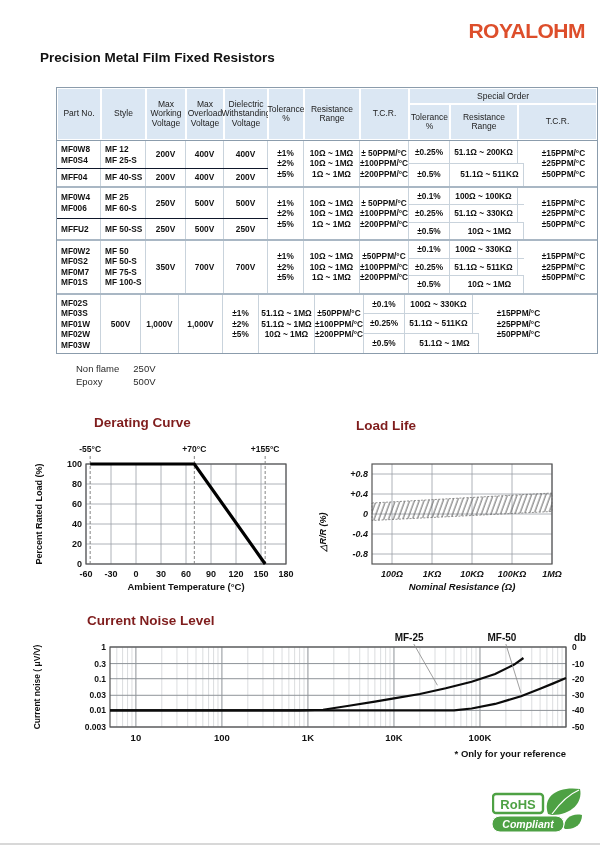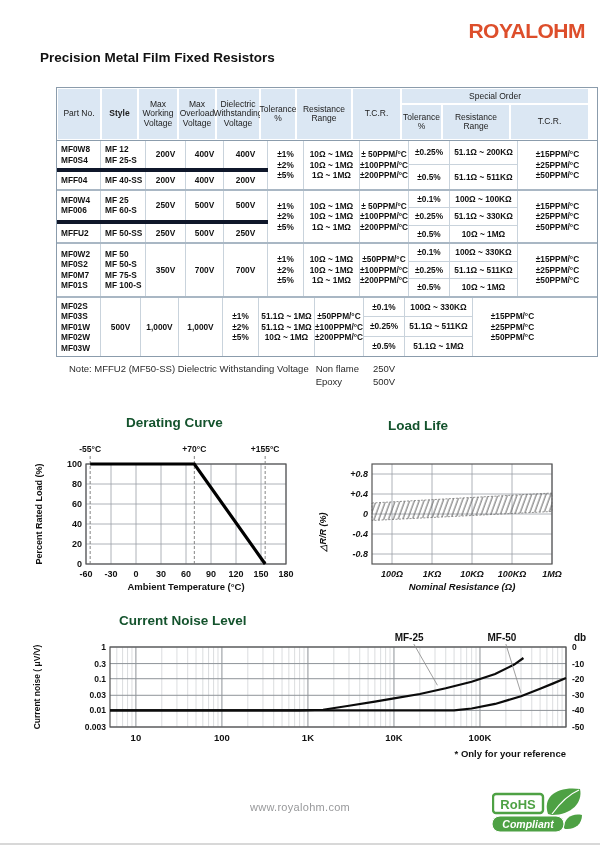--- a/index.html
+++ b/index.html
@@ -16,37 +16,37 @@
       display:flex;align-items:center;justify-content:center;text-align:center;
       font-size:8.5px;line-height:9.5px;color:#222;padding:1px;}
   .sp-wrap{display:flex;flex-direction:column;flex:0 0 auto;}
   .sp-label{height:16px;box-sizing:border-box;background:#dbe7f3;border:1px solid #fff;
       display:flex;align-items:center;justify-content:center;font-size:8.5px;color:#222;}
   .sp-cols{display:flex;flex:1;}
   .tbody{background:#fff;}
   .grp{display:flex;border-bottom:2px solid #a9b7c4;align-items:stretch;}
   .grp:last-child{border-bottom:none;}
   .grp-left{display:flex;flex-direction:column;flex:0 0 auto;}
-  .subrow{display:flex;flex:1 1 auto;border-bottom:4px solid #0f172a;}
+  .subrow{display:flex;flex:1 1 auto;border-bottom:1px solid #0f172a;}
   .subrow:last-child{border-bottom:none;}
   .grp-spec{display:flex;flex-direction:column;flex:0 0 auto;}
   .specrow{display:flex;flex:1 1 auto;border-bottom:1px solid #c9d3dc;}
-  .specrow:last-child{border-bottom:none;}
+  .specrow:last-child{border-bottom:none;gap:6px;}
   .cell{flex:0 0 auto;box-sizing:border-box;border-right:1px solid #c9d3dc;
         display:flex;flex-direction:column;justify-content:center;align-items:center;
         font-size:8.3px;font-weight:700;line-height:10.5px;color:#111;padding:3px 0;}
   .cell div{white-space:nowrap;}
   .cell.left{align-items:flex-start;padding-left:4px;}
   .cell.nobr{border-right:none;}
   
   .note{position:absolute;left:69px;top:362px;display:flex;font-size:9.5px;color:#2b2b2b;line-height:13px;}
   .note-col{margin-left:7px;display:flex;flex-direction:column;}
   .note-col.vals{margin-left:14px;}
   
-  .chart-title{position:absolute;font-size:13.5px;font-weight:700;color:#14532d;margin-left:32px;}
+  .chart-title{position:absolute;font-size:13.5px;font-weight:700;color:#7f1d1d;}
   #t-derating{left:94px;top:415px;}
   #t-loadlife{left:356px;top:418px;}
   #t-noise{left:87px;top:613px;}
   .chart-box{position:absolute;}
   #chart-derating{left:30px;top:437px;}
   #chart-loadlife{left:312px;top:437px;font-style:italic;}
   #chart-noise{left:28px;top:631px;}
   
   .footer-url{position:absolute;left:0;top:801px;width:100%;text-align:center;
               font-size:11px;color:#98999b;letter-spacing:0.3px;}
@@ -58,21 +58,21 @@
 <body>
 
 <div class="page">
 
   <div class="brand">ROYALOHM</div>
   <div class="page-title">Precision Metal Film Fixed Resistors</div>
 
   <div class="dtable">
     <div class="thead" id="thead">
         <div class="th" style="width: 44px; min-height: 52px;">Part No.</div>
-        <div class="th" style="width: 37px; min-height: 52px; font-weight: bold;">Style</div>
+        <div class="th" style="width: 45px; min-height: 52px;">Style</div>
         <div class="th" style="width: 40px; min-height: 52px;">Max Working Voltage</div>
         <div class="th" style="width: 38px; min-height: 52px;">Max Overload Voltage</div>
         <div class="th" style="width: 44px; min-height: 52px;">Dielectric Withstanding Voltage</div>
         <div class="th" style="width: 36px; min-height: 52px;">Tolerance %</div>
         <div class="th" style="width: 56px; min-height: 52px;">Resistance Range</div>
         <div class="th" style="width: 49px; min-height: 52px;">T.C.R.</div>
         <div class="sp-wrap">
           <div class="sp-label">Special Order</div>
           <div class="sp-cols">
             <div class="th" style="width: 41px;">Tolerance %</div>
@@ -384,21 +384,20 @@
           <div class="cell nobr" style="width: 79px;">
             <div>±15PPM/°C</div>
             <div>±25PPM/°C</div>
             <div>±50PPM/°C</div>
           </div>
         </div>
       </div>
   </div>
 
   <div class="note">
-    <div>Note: MFFU2 (MF50-SS) Dielectric Withstanding Voltage</div>
     <div class="note-col" id="note-names">
         <div>Non flame</div>
         <div>Epoxy</div>
       </div>
     <div class="note-col vals" id="note-values">
         <div>250V</div>
         <div>500V</div>
       </div>
   </div>
 
@@ -558,21 +557,20 @@
         <text x="546" y="10" text-anchor="start" font-size="10" font-weight="bold" fill="#111">db</text>
         <text x="107.89490686433697" y="110" text-anchor="middle" font-size="9.5" font-weight="bold" fill="#111">10</text>
         <text x="193.9159254914696" y="110" text-anchor="middle" font-size="9.5" font-weight="bold" fill="#111">100</text>
         <text x="279.9369441186022" y="110" text-anchor="middle" font-size="9.5" font-weight="bold" fill="#111">1K</text>
         <text x="365.95796274573485" y="110" text-anchor="middle" font-size="9.5" font-weight="bold" fill="#111">10K</text>
         <text x="451.97898137286745" y="110" text-anchor="middle" font-size="9.5" font-weight="bold" fill="#111">100K</text>
         <text x="12" y="56" transform="rotate(-90 12 56)" text-anchor="middle" font-size="8.5" font-weight="bold" fill="#111">Current noise ( μV/V)</text>
         <text x="538" y="126" text-anchor="end" font-size="9.5" font-weight="bold" fill="#111">* Only for your reference</text>
       </svg></div>
 
-  <div class="footer-url">www.royalohm.com</div>
   <div class="rohs" id="rohs-logo"><svg width="92" height="56">
   <path d="M56,30 C50,12 66,2 88,5 C91,18 80,31 60,31 Z" fill="#4ea144"></path>
   <path d="M60,30 C70,16 80,9 87,6" fill="none" stroke="#fff" stroke-width="1.2"></path>
   <path d="M72,44 C72,34 80,29 90,31 C90,40 83,46 73,45 Z" fill="#4ea144"></path>
   <rect x="1" y="10" width="50" height="19" rx="3" fill="#fff" stroke="#4ea144" stroke-width="2.4"></rect>
   <text x="26" y="24.5" text-anchor="middle" font-size="13" font-weight="bold" fill="#4ea144">RoHS</text>
   <rect x="0" y="32" width="72" height="16" rx="8" fill="#4ea144" stroke="#fff" stroke-width="1"></rect>
   <text x="36" y="44" text-anchor="middle" font-size="10.5" font-weight="bold" font-style="italic" fill="#fff">Compliant</text>
       </svg></div>
   <div class="bottom-rule"></div>

